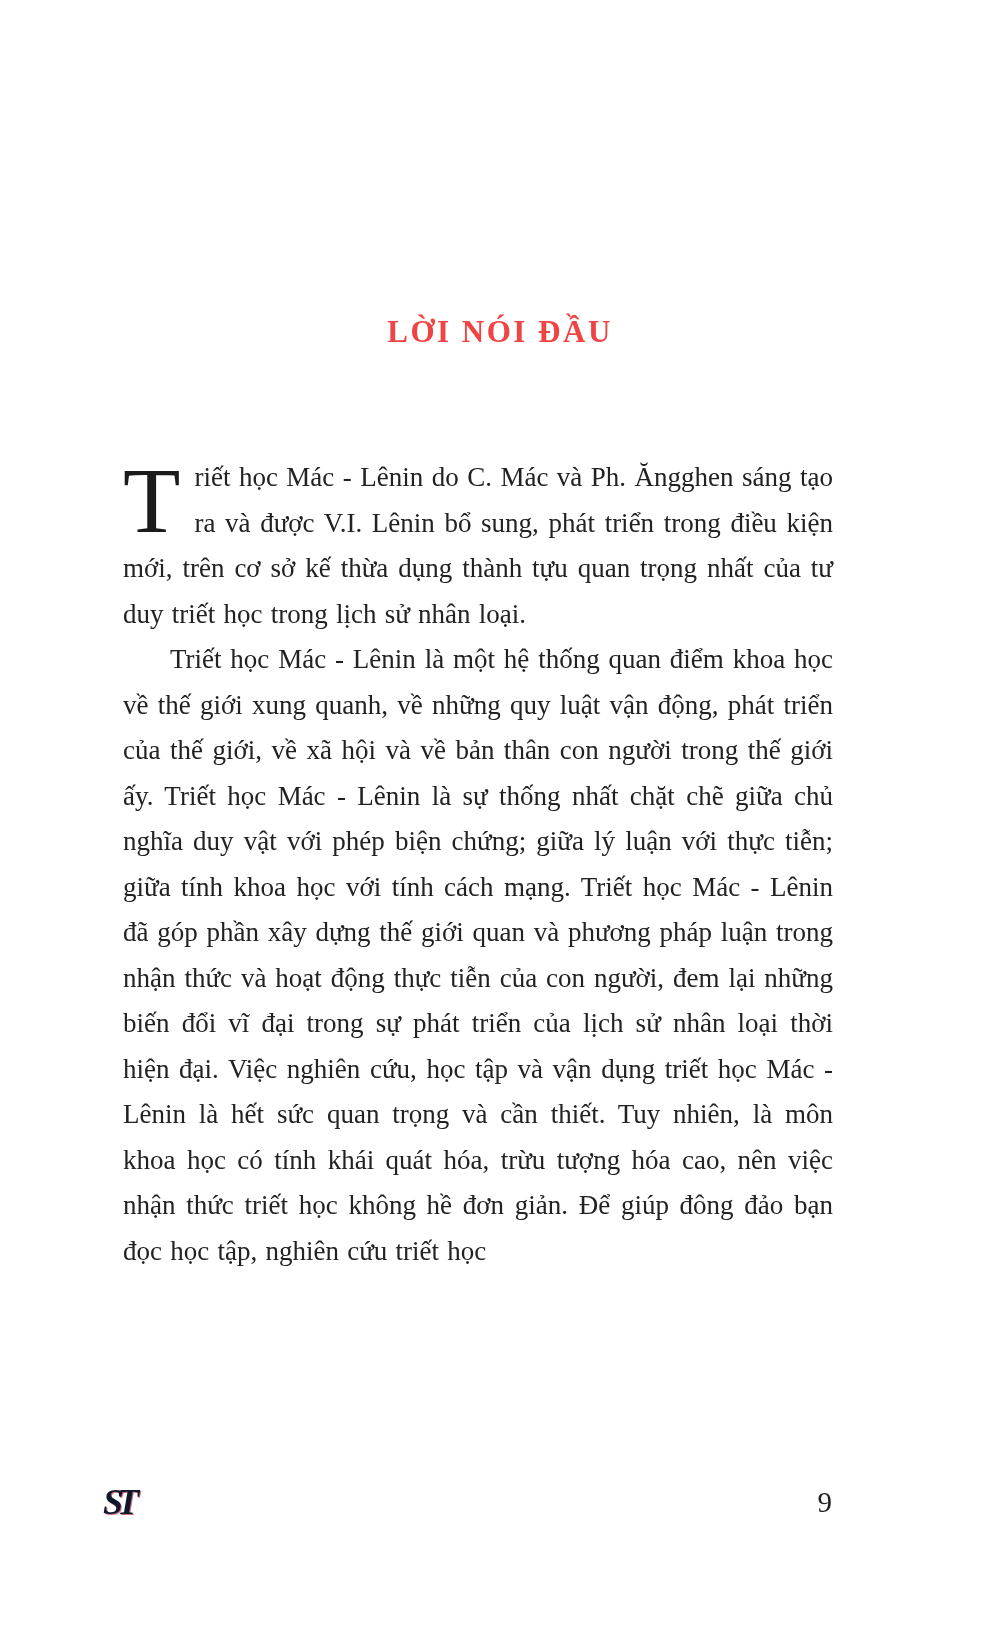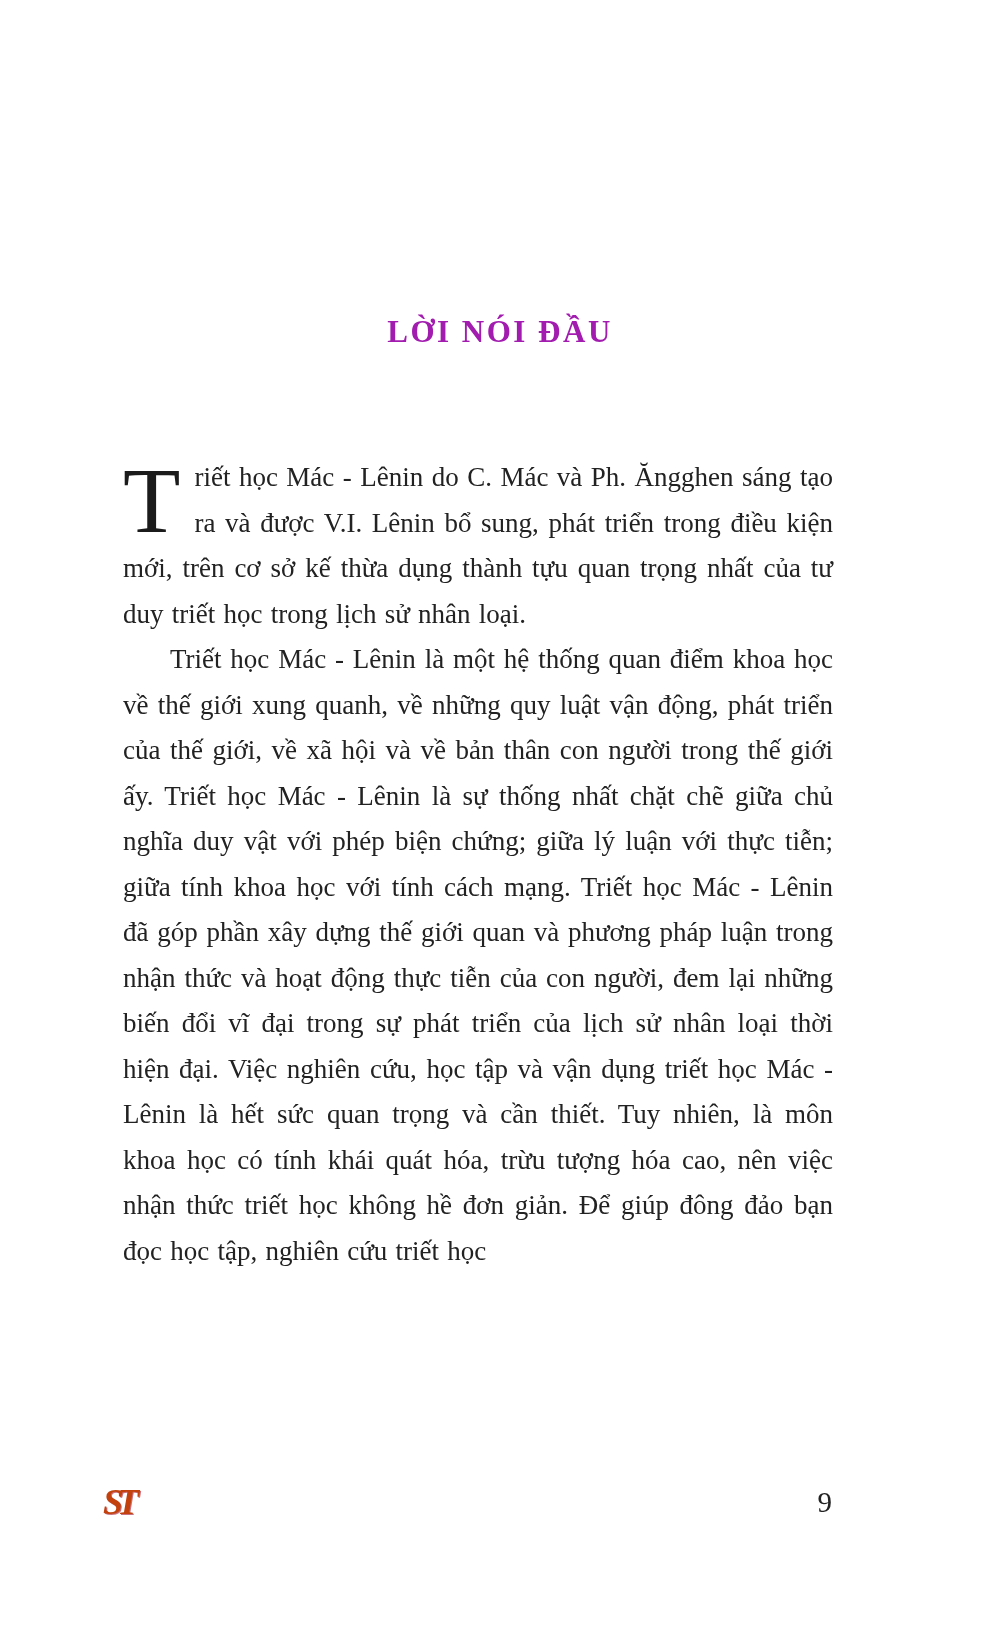--- a/index.html
+++ b/index.html
@@ -20,21 +20,21 @@
   .title {
     position: absolute;
     top: 314px;
     left: 0;
     width: 100%;
     margin: 0;
     text-align: center;
     font-size: 31px;
     font-weight: 600;
     letter-spacing: 2.5px;
-    color: #a21caf;
+    color: #ef4444;
   }
   .content {
     position: absolute;
     top: 455px;
     left: 123px;
     width: 710px;
     font-size: 27px;
     line-height: 45.5px;
     text-align: justify;
     word-spacing: 1.5px;
@@ -62,21 +62,21 @@
     color: #222222;
   }
   .logo {
     position: absolute;
     top: 1482px;
     left: 103px;
     font-size: 36px;
     font-style: italic;
     font-weight: bold;
     letter-spacing: -6px;
-    color: #c2410c;
+    color: #0f172a;
     text-shadow: 1px 1px 0 #c9707e;
     line-height: 40px;
   }
 </style>
 </head>
 <body>
 
 <div class="page">
 
   <h1 class="title">LỜI NÓI ĐẦU</h1>

